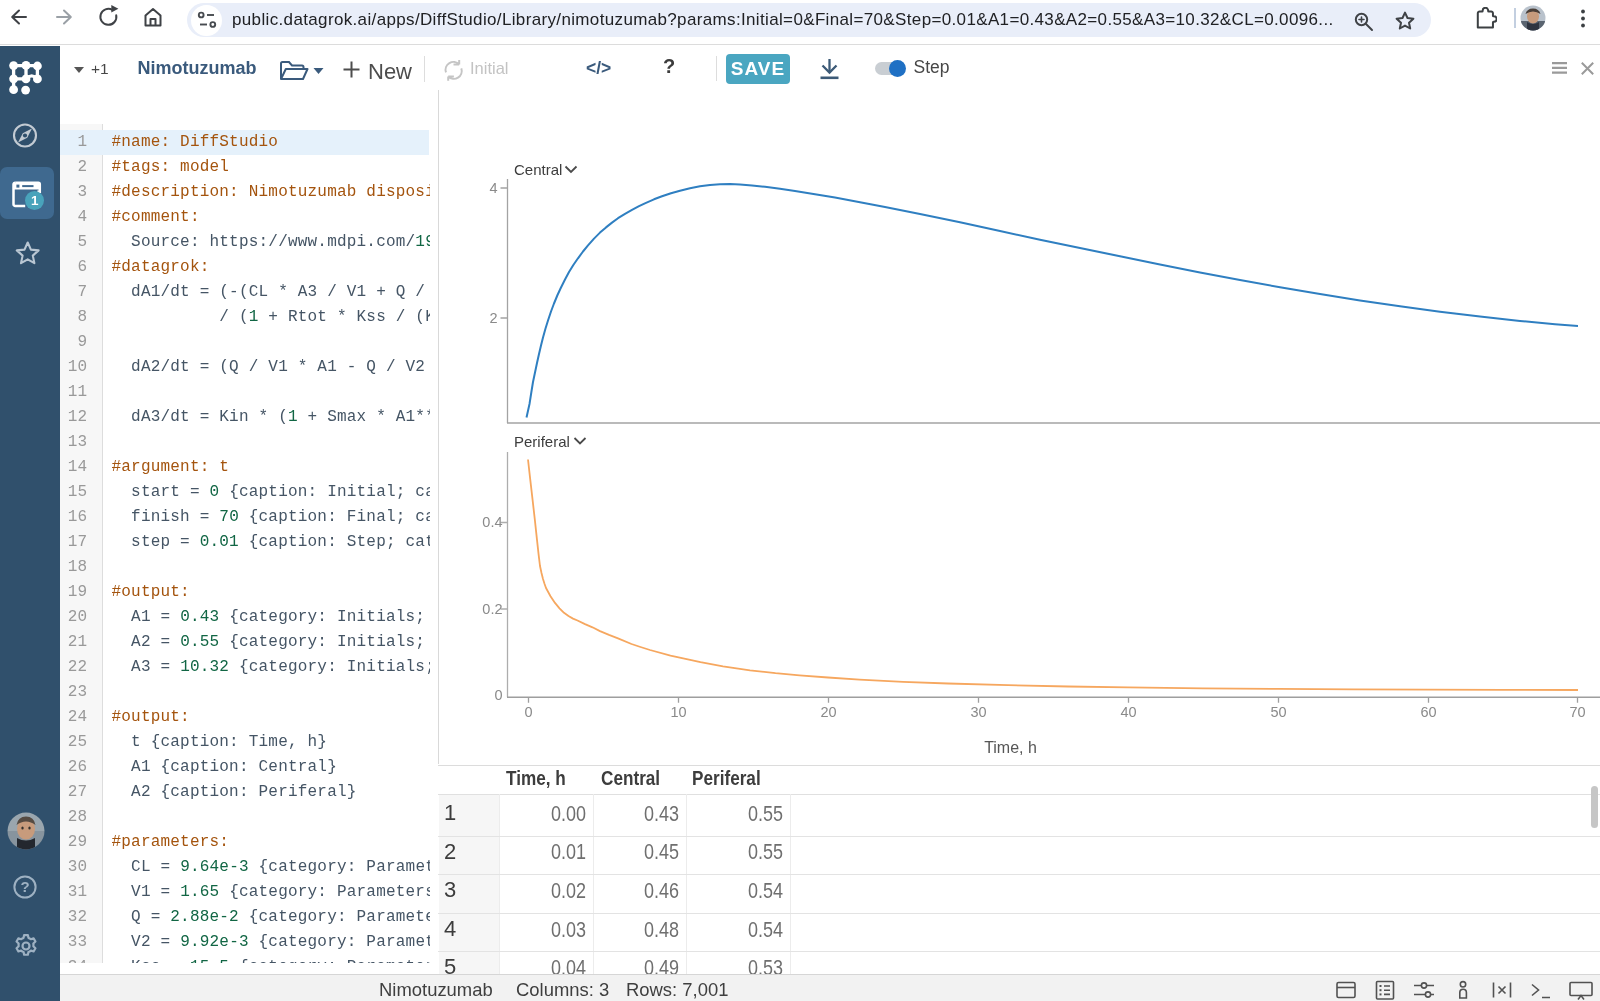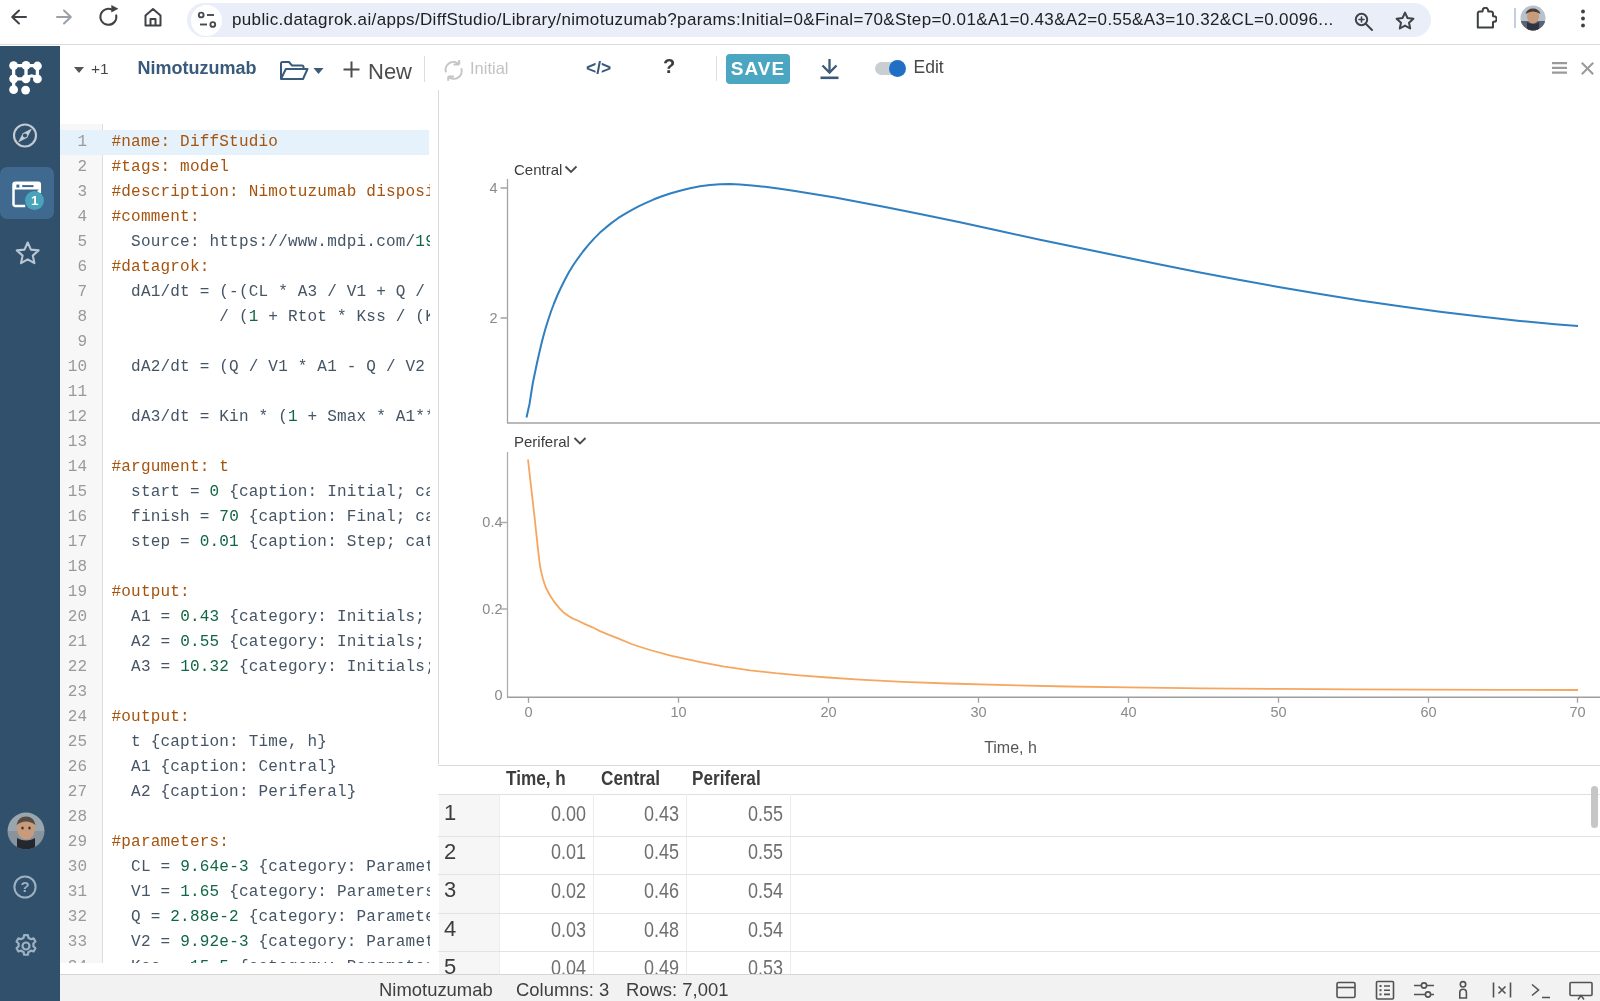--- a/index.html
+++ b/index.html
@@ -198,21 +198,21 @@
        text-align:center;line-height:30px;font-size:19px;font-weight:bold;letter-spacing:1.1px;color:#fff">SAVE</div>
   <svg class="abs" style="left:759px;top:13px" width="21" height="22" viewBox="0 0 21 22">
     <g stroke="#3c5a77" fill="none">
       <path d="M10.5 1 V13" stroke-width="2.3"></path>
       <path d="M3.5 7.5 L10.5 14.5 L17.5 7.5" stroke-width="2.3"></path>
       <path d="M1.5 19.8 H19.5" stroke-width="2.6"></path>
     </g>
   </svg>
   <div class="abs" style="left:814.5px;top:17px;width:28.5px;height:12.5px;border-radius:6.5px;background:#c9ced3"></div>
   <div class="abs" style="left:829px;top:14.8px;width:17px;height:17px;border-radius:50%;background:#1f70c4"></div>
-  <div class="abs" style="left:853.5px;top:12px;font-size:17.5px;color:#474747">Edit</div>
+  <div class="abs" style="left:853.5px;top:12px;font-size:17.5px;color:#474747">Step</div>
   <svg class="abs" style="left:1491.5px;top:17px" width="15" height="12" viewBox="0 0 15 12">
     <path d="M0 1.2 H15 M0 5.9 H15 M0 10.6 H15" stroke="#9a9a9a" stroke-width="2.3"></path>
   </svg>
   <svg class="abs" style="left:1521px;top:17px" width="13" height="13" viewBox="0 0 13 13">
     <path d="M0.8 0.8 L12.2 12.2 M12.2 0.8 L0.8 12.2" stroke="#9a9a9a" stroke-width="2"></path>
   </svg>
 </div>
 
 <div id="editor">
   <div id="gutter"></div>

